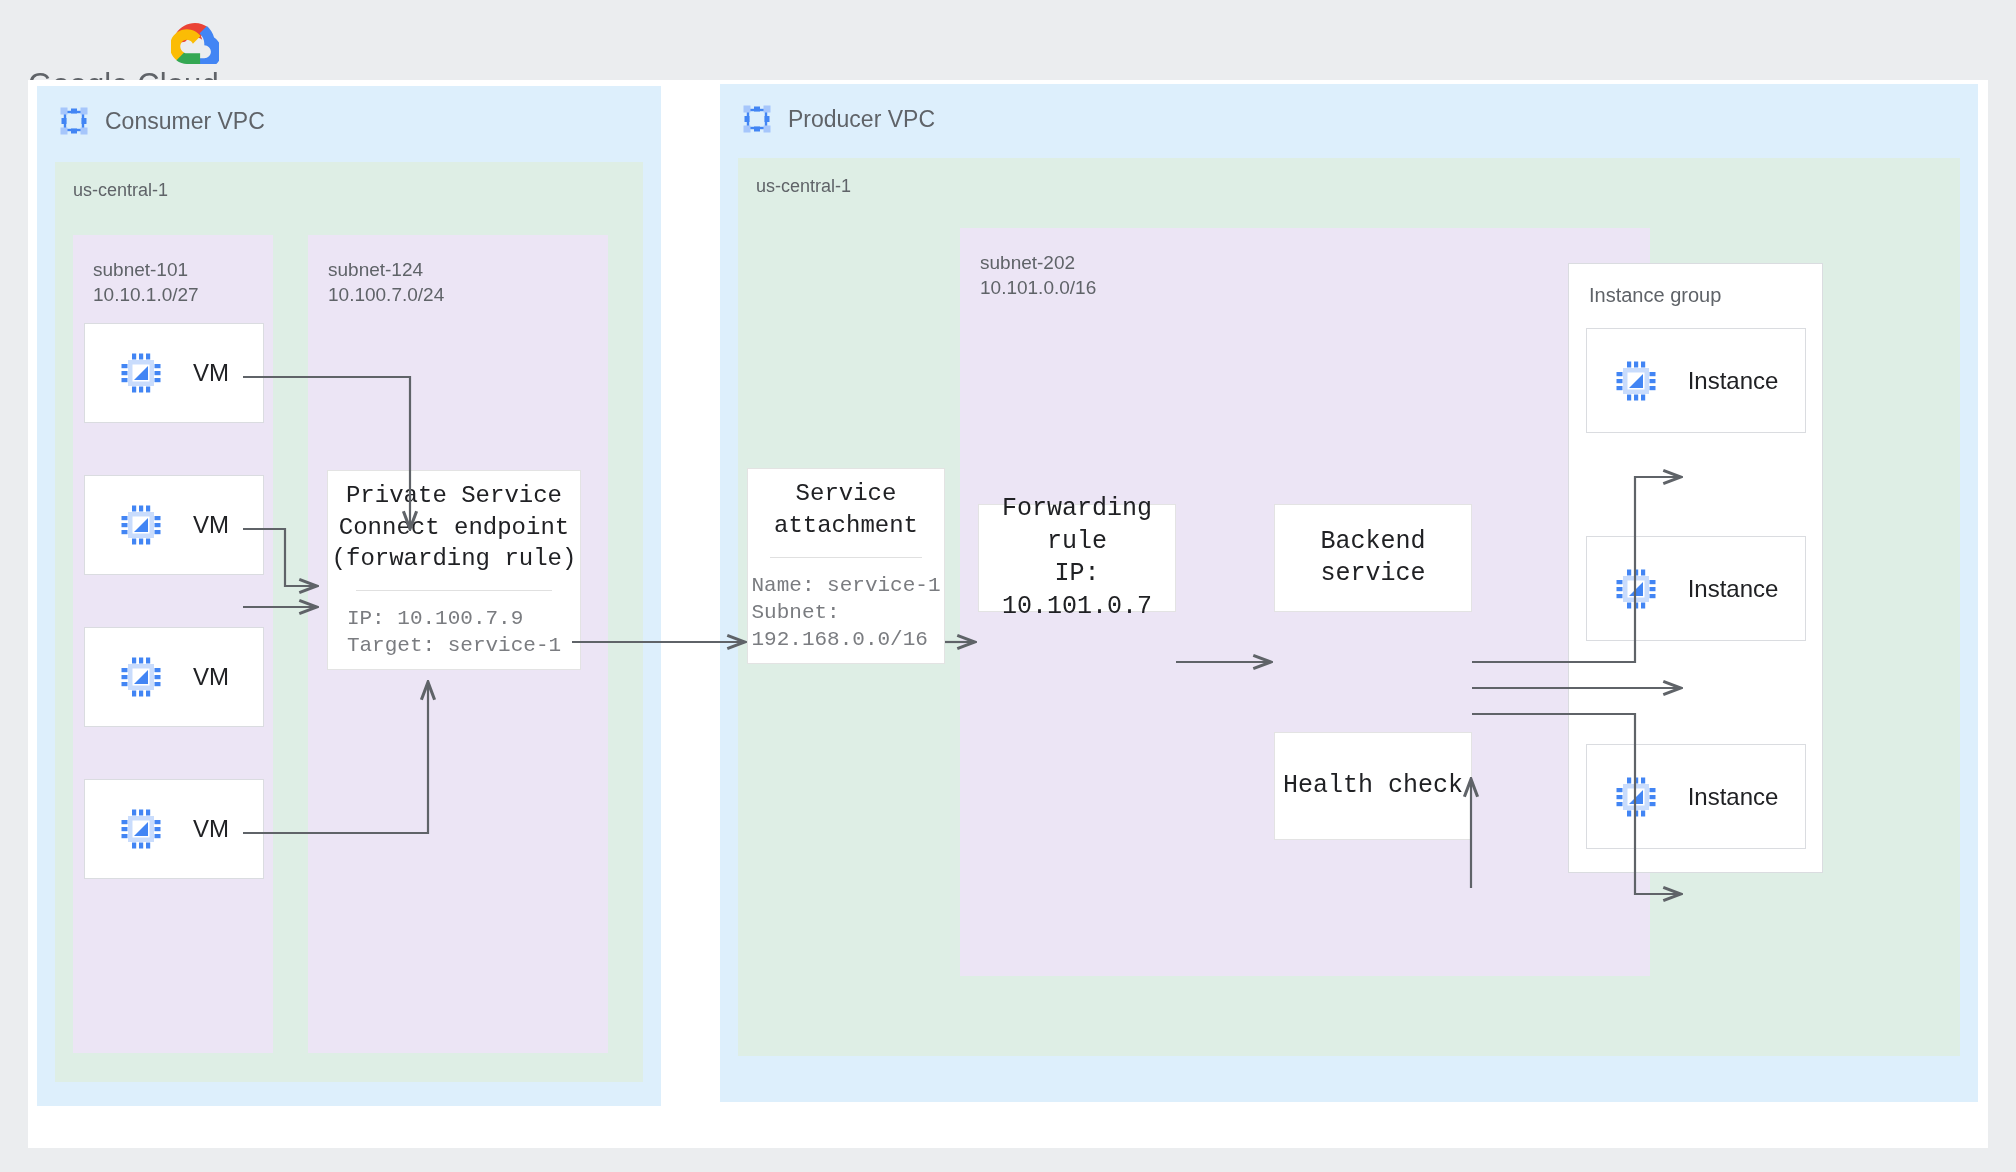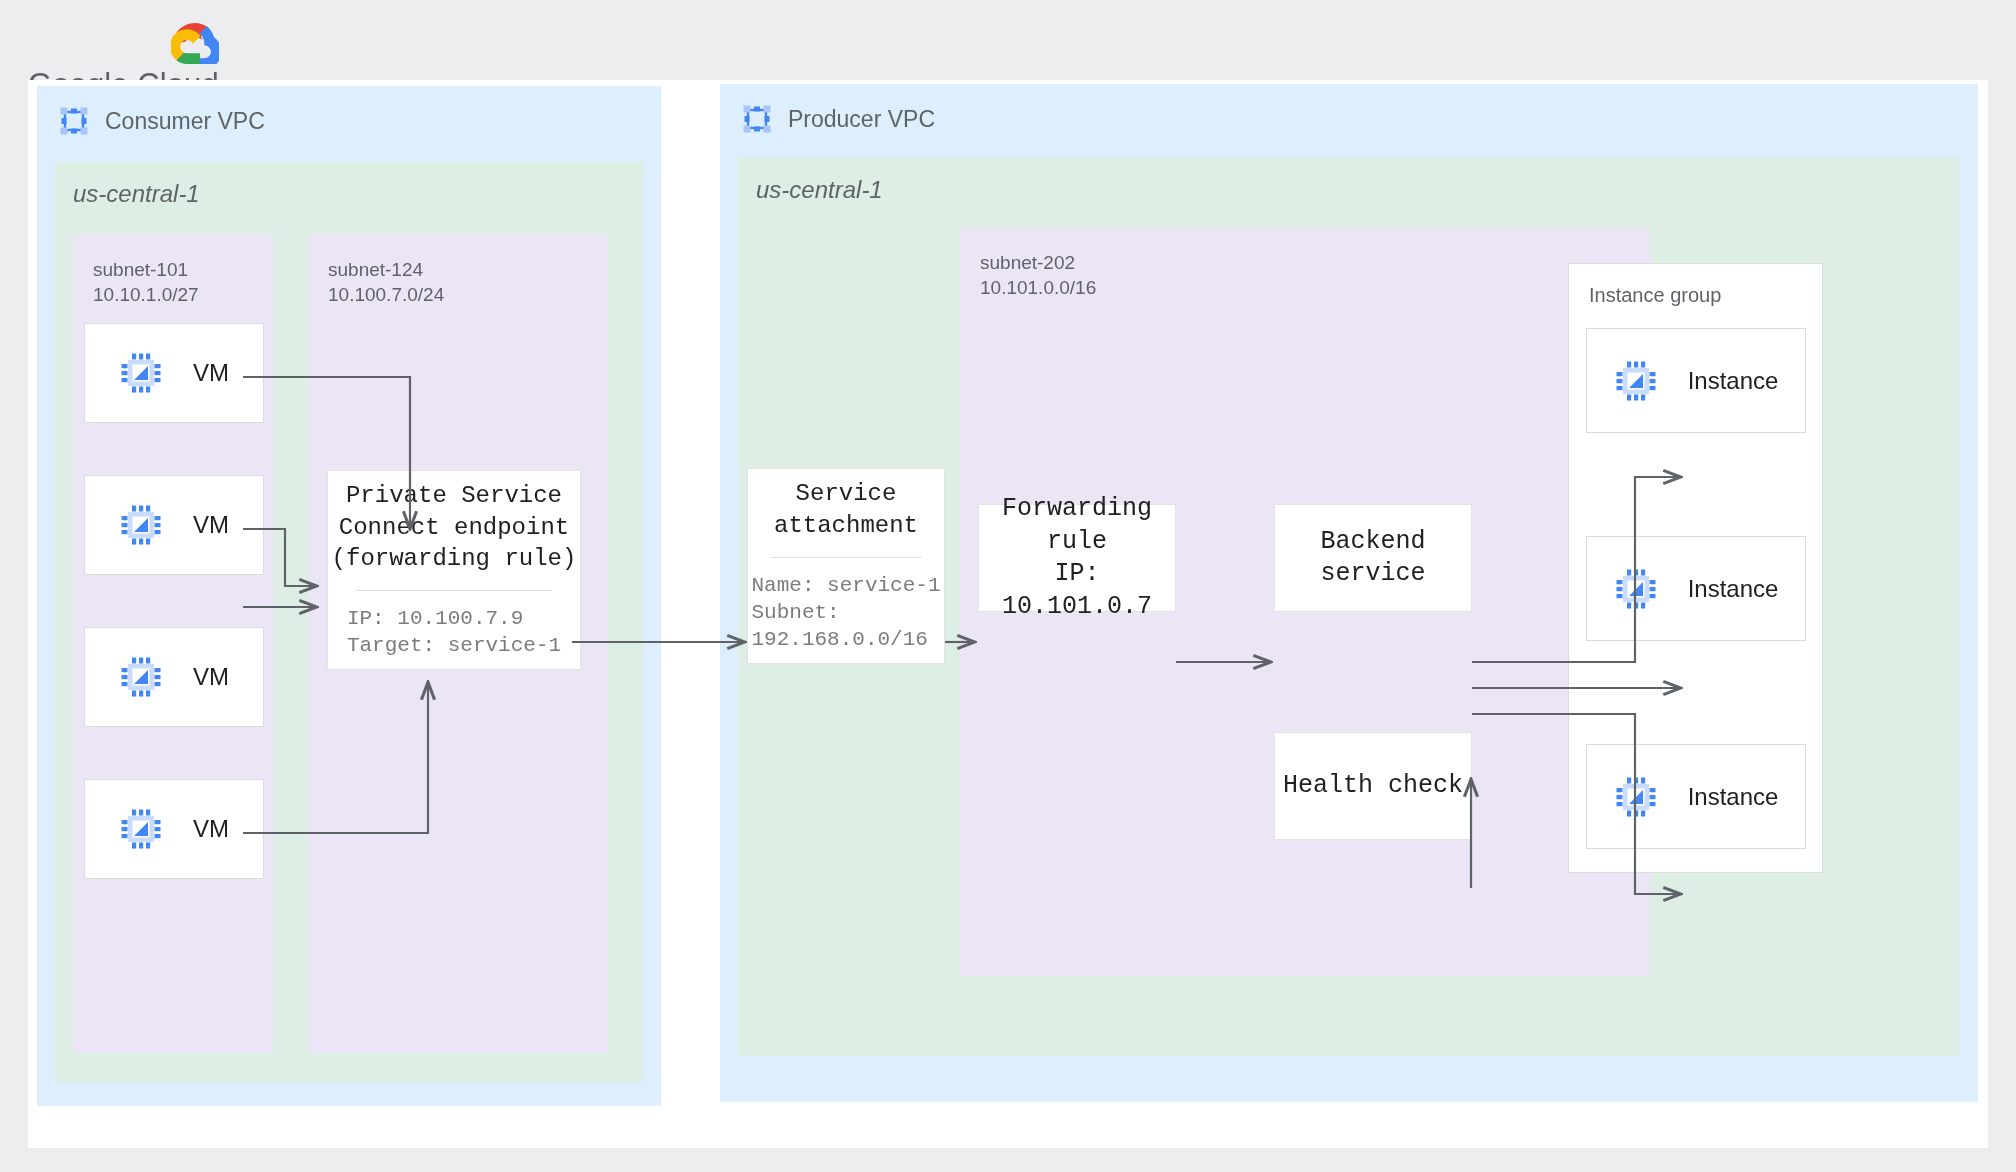--- a/index.html
+++ b/index.html
@@ -43,21 +43,21 @@
   }
   .vpc-title { font-size: 23px; color: #5f6368; }
   .vpc-icon { width: 30px; height: 30px; display: block; }
 
   .region {
     position: absolute;
     background: #deeee5;
   }
   .region-label {
     position: absolute; left: 18px; top: 18px;
-    font-size: 24px; color: #5f6368; font-style: italic;
+    font-size: 18px; color: #5f6368;
   }
 
   .subnet {
     position: absolute;
     background: #ece5f5;
   }
   .subnet-label {
     position: absolute; left: 20px; top: 22px;
     font-size: 19px; color: #5f6368; line-height: 1.32;
   }

